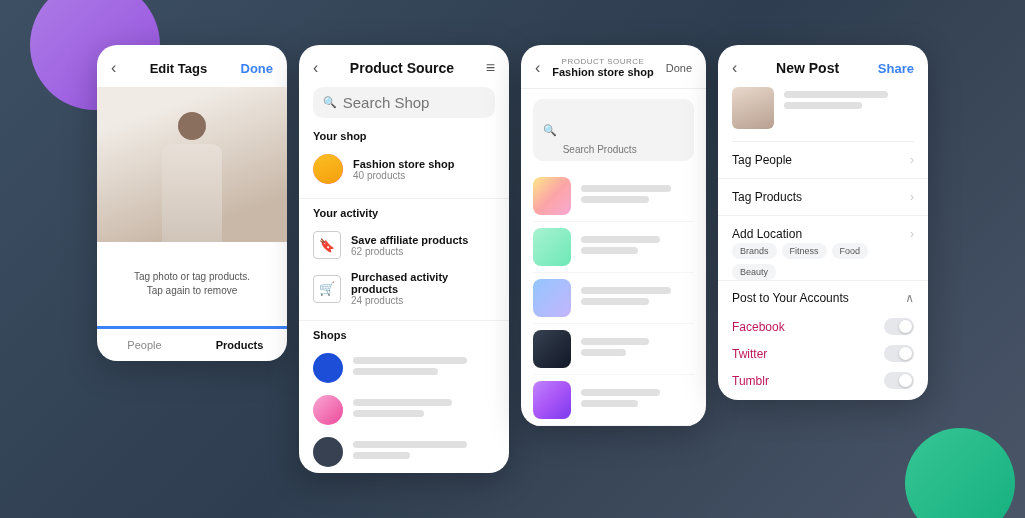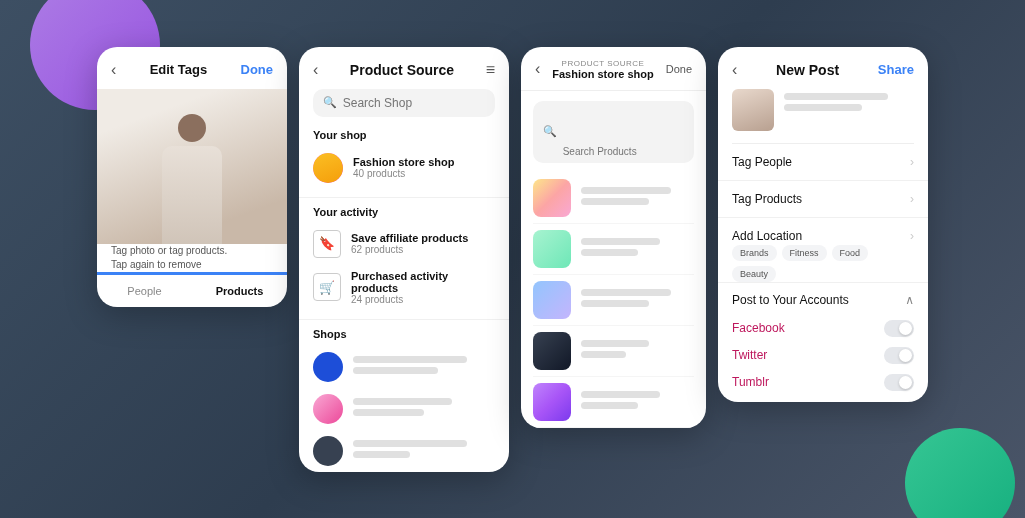--- a/index.html
+++ b/index.html
@@ -110,21 +110,22 @@
       margin: 0 auto 4px;
     }
     .person-body {
       width: 60px;
       height: 100px;
       background: linear-gradient(180deg, #e8e0d8, #d0c4b8);
       border-radius: 10px 10px 0 0;
       margin: 0 auto;
     }
     .panel-edit-tags .tag-instruction {
-      padding: 0 14px;
+      padding: 28px 14px;
+      text-align: center;
     }
     .panel-edit-tags .tag-instruction p {
       font-size: 10px;
       color: #555;
       line-height: 1.4;
     }
     .panel-edit-tags .p-footer {
       display: flex;
       border-top: 3px solid #3b82f6;
     }
@@ -177,21 +178,21 @@
       align-items: center;
       gap: 6px;
     }
     .ps-search .search-icon-char {
       color: #aaa;
       font-size: 11px;
     }
     .ps-search input {
       border: none;
       background: transparent;
-      font-size: 12px;
+      font-size: 15px;
       color: #888;
       outline: none;
       width: 100%;
     }
     .ps-section-label {
       padding: 0 14px 6px;
       font-size: 11px;
       font-weight: 600;
       color: #111;
     }

